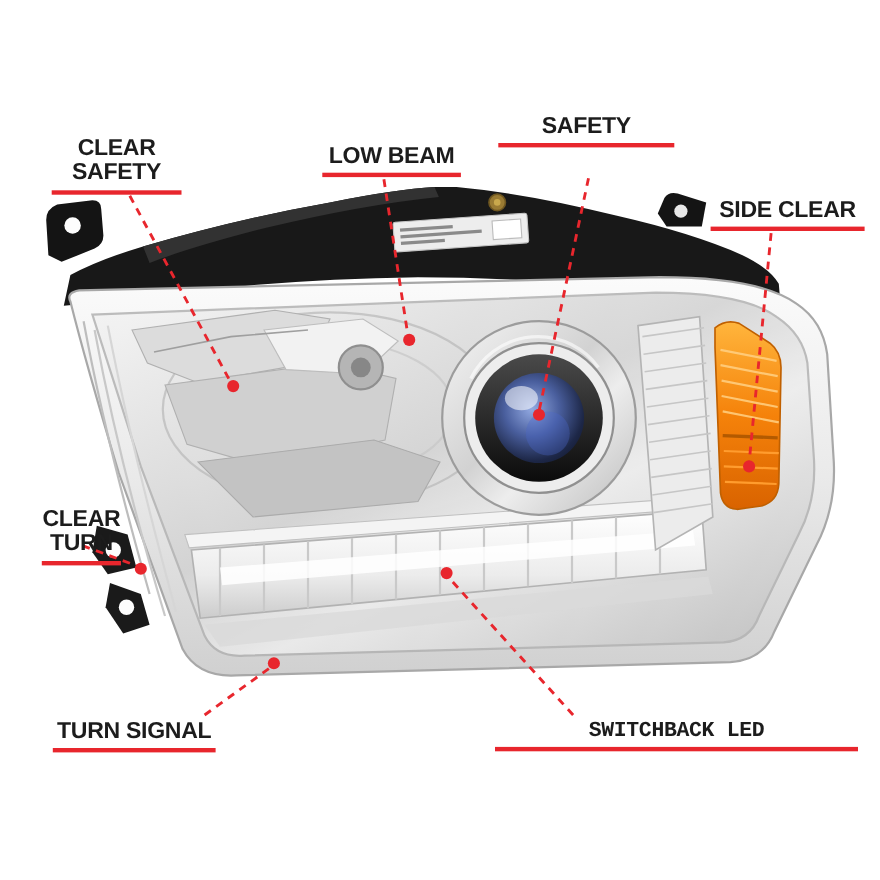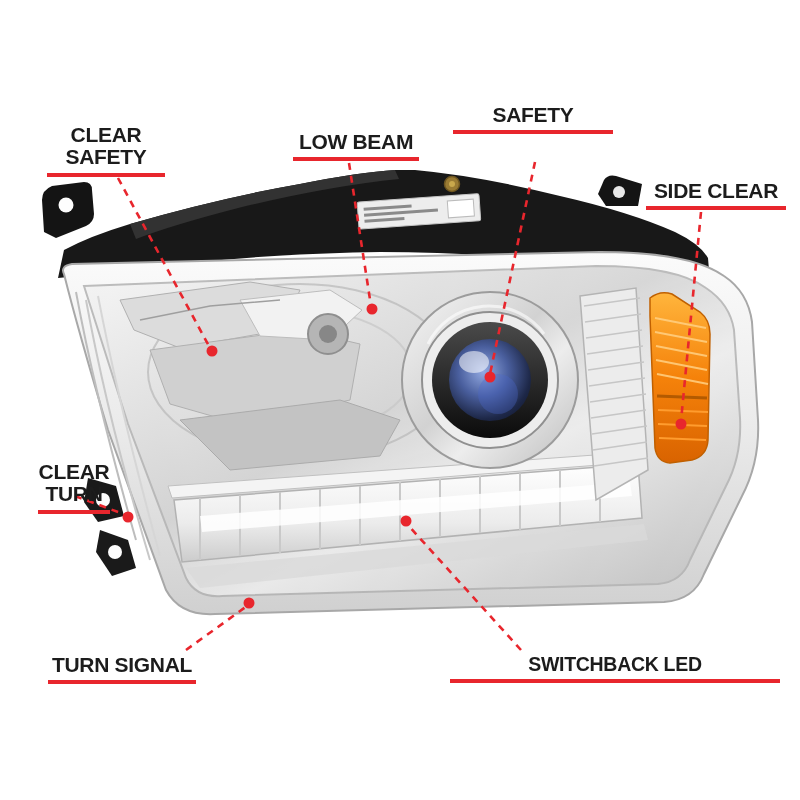--- a/index.html
+++ b/index.html
@@ -3,21 +3,21 @@
 <meta charset="utf-8">
 <style>
   html,body{margin:0;padding:0;background:#ffffff;}
   body{width:800px;height:800px;font-family:"Liberation Sans",sans-serif;}
   .stage{position:relative;width:800px;height:800px;overflow:hidden;background:#ffffff;}
   .art{position:absolute;left:0;top:0;width:800px;height:800px;}
   .callout{position:absolute;text-align:center;color:#1c1c1c;font-weight:700;
            font-size:21px;line-height:1.07;letter-spacing:-0.3px;}
   .callout .ln{display:block;white-space:nowrap;}
   .underline{height:4px;background:#e8262d;margin-top:4px;}
-  .co-switchback{font-size:19.5px;}
+  .co-switchback{font-size:19.5px;font-family:Liberation Mono, monospace;}
 </style>
 </head>
 <body>
 
 <div class="stage">
 
   <svg class="art" viewBox="0 0 800 800">
     <defs>
       <linearGradient id="gBody" x1="0" y1="0" x2="0" y2="1">
         <stop offset="0" stop-color="#fbfbfb"></stop>

